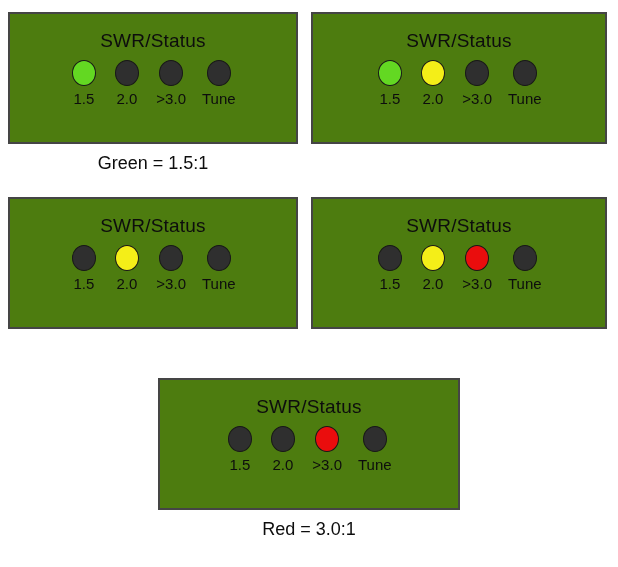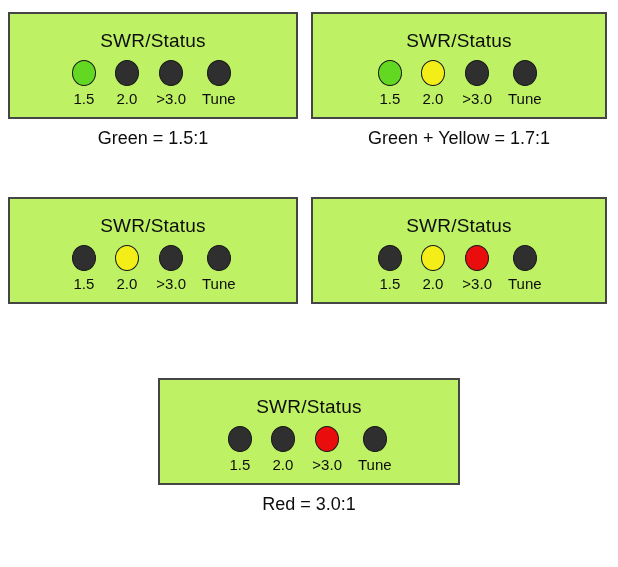--- a/index.html
+++ b/index.html
@@ -22,24 +22,24 @@
     flex-direction: column;
     align-items: center;
   }
   .panel-group.g0 { left: 8px;   top: 12px;  width: 290px; }
   .panel-group.g1 { left: 311px; top: 12px;  width: 296px; }
   .panel-group.g2 { left: 8px;   top: 197px; width: 290px; }
   .panel-group.g3 { left: 311px; top: 197px; width: 296px; }
   .panel-group.g4 { left: 158px; top: 378px; width: 302px; }
   .panel {
     width: 100%;
-    height: 107px;
+    height: 132px;
     box-sizing: border-box;
     border: 2px solid #454545;
-    background: #bef264;
+    background: #4d7c0f;
     display: flex;
     flex-direction: column;
     align-items: center;
     padding-top: 16px;
   }
   .panel-title {
     font-size: 19px;
     line-height: 22px;
     letter-spacing: 0.2px;
   }
@@ -119,21 +119,20 @@
       <div class="led-col">
         <span class="led" style="background: rgb(47, 47, 47);"></span>
         <span class="led-label">&gt;3.0</span>
       </div>
       <div class="led-col">
         <span class="led" style="background: rgb(47, 47, 47);"></span>
         <span class="led-label">Tune</span>
       </div>
     </div>
   </div>
-  <figcaption class="caption">Green + Yellow = 1.7:1</figcaption>
 </figure>
 
 <figure class="panel-group g2">
   <div class="panel">
     <div class="panel-title">SWR/Status</div>
     <div class="led-row">
       <div class="led-col">
         <span class="led" style="background: rgb(47, 47, 47);"></span>
         <span class="led-label">1.5</span>
       </div>

